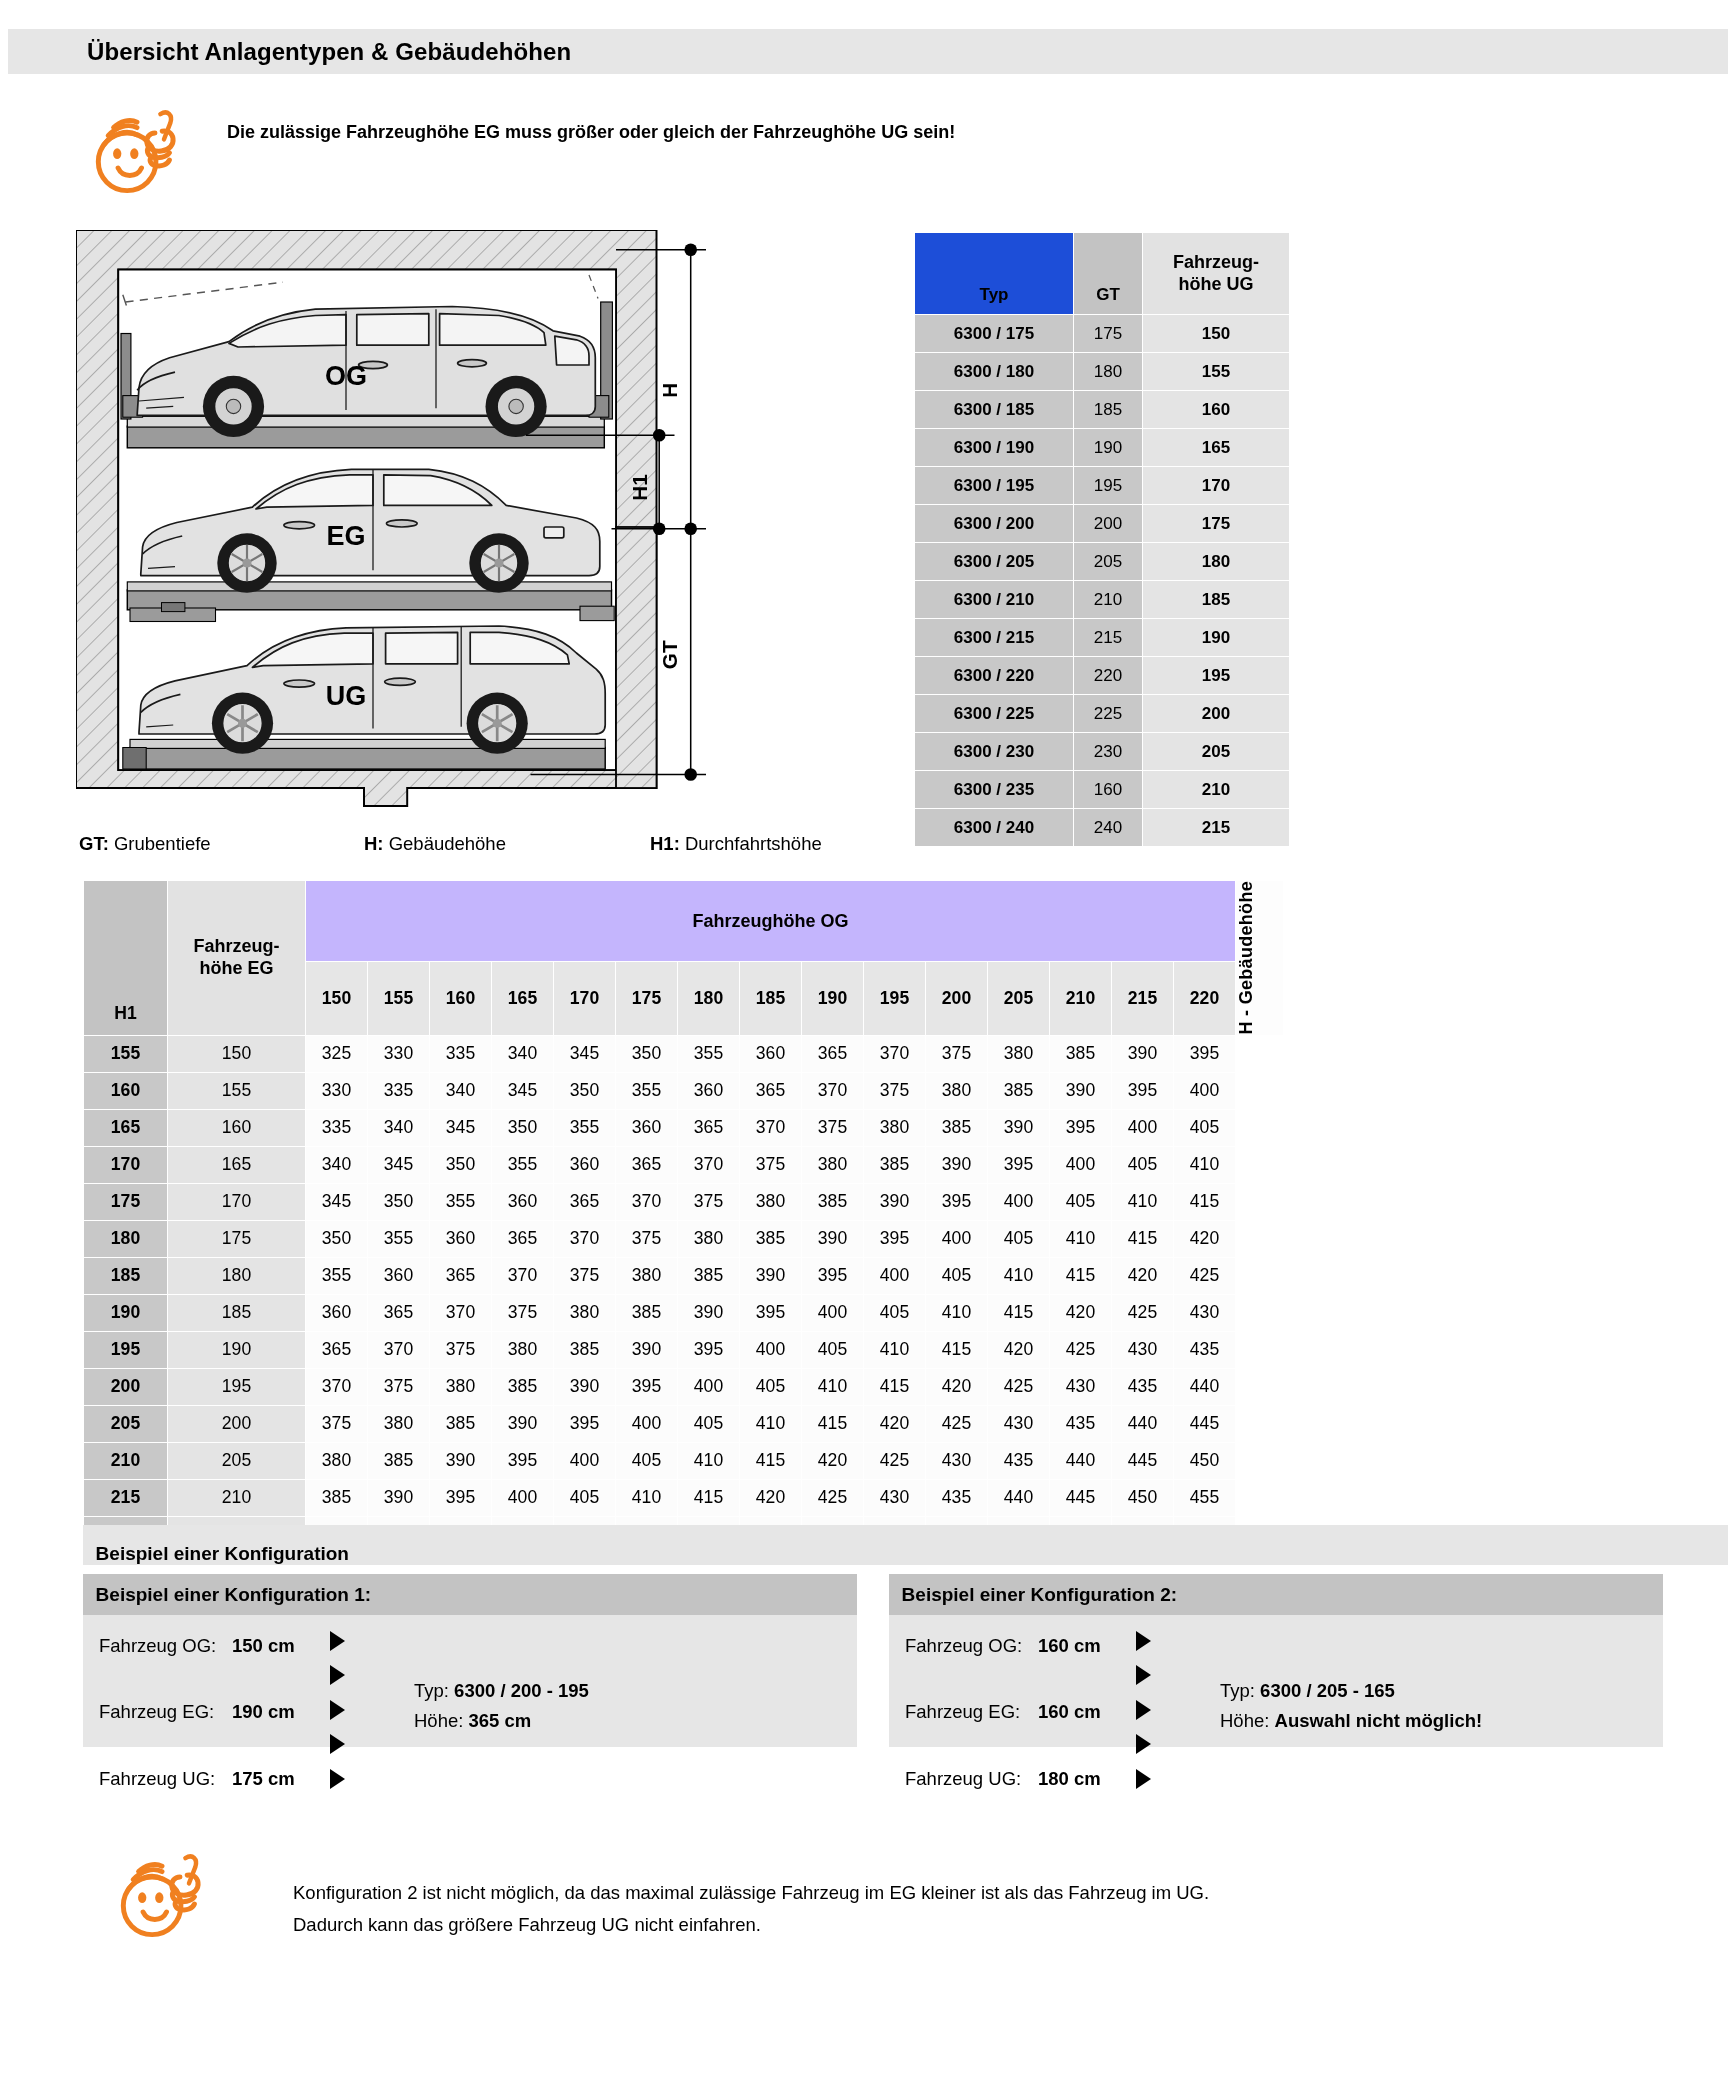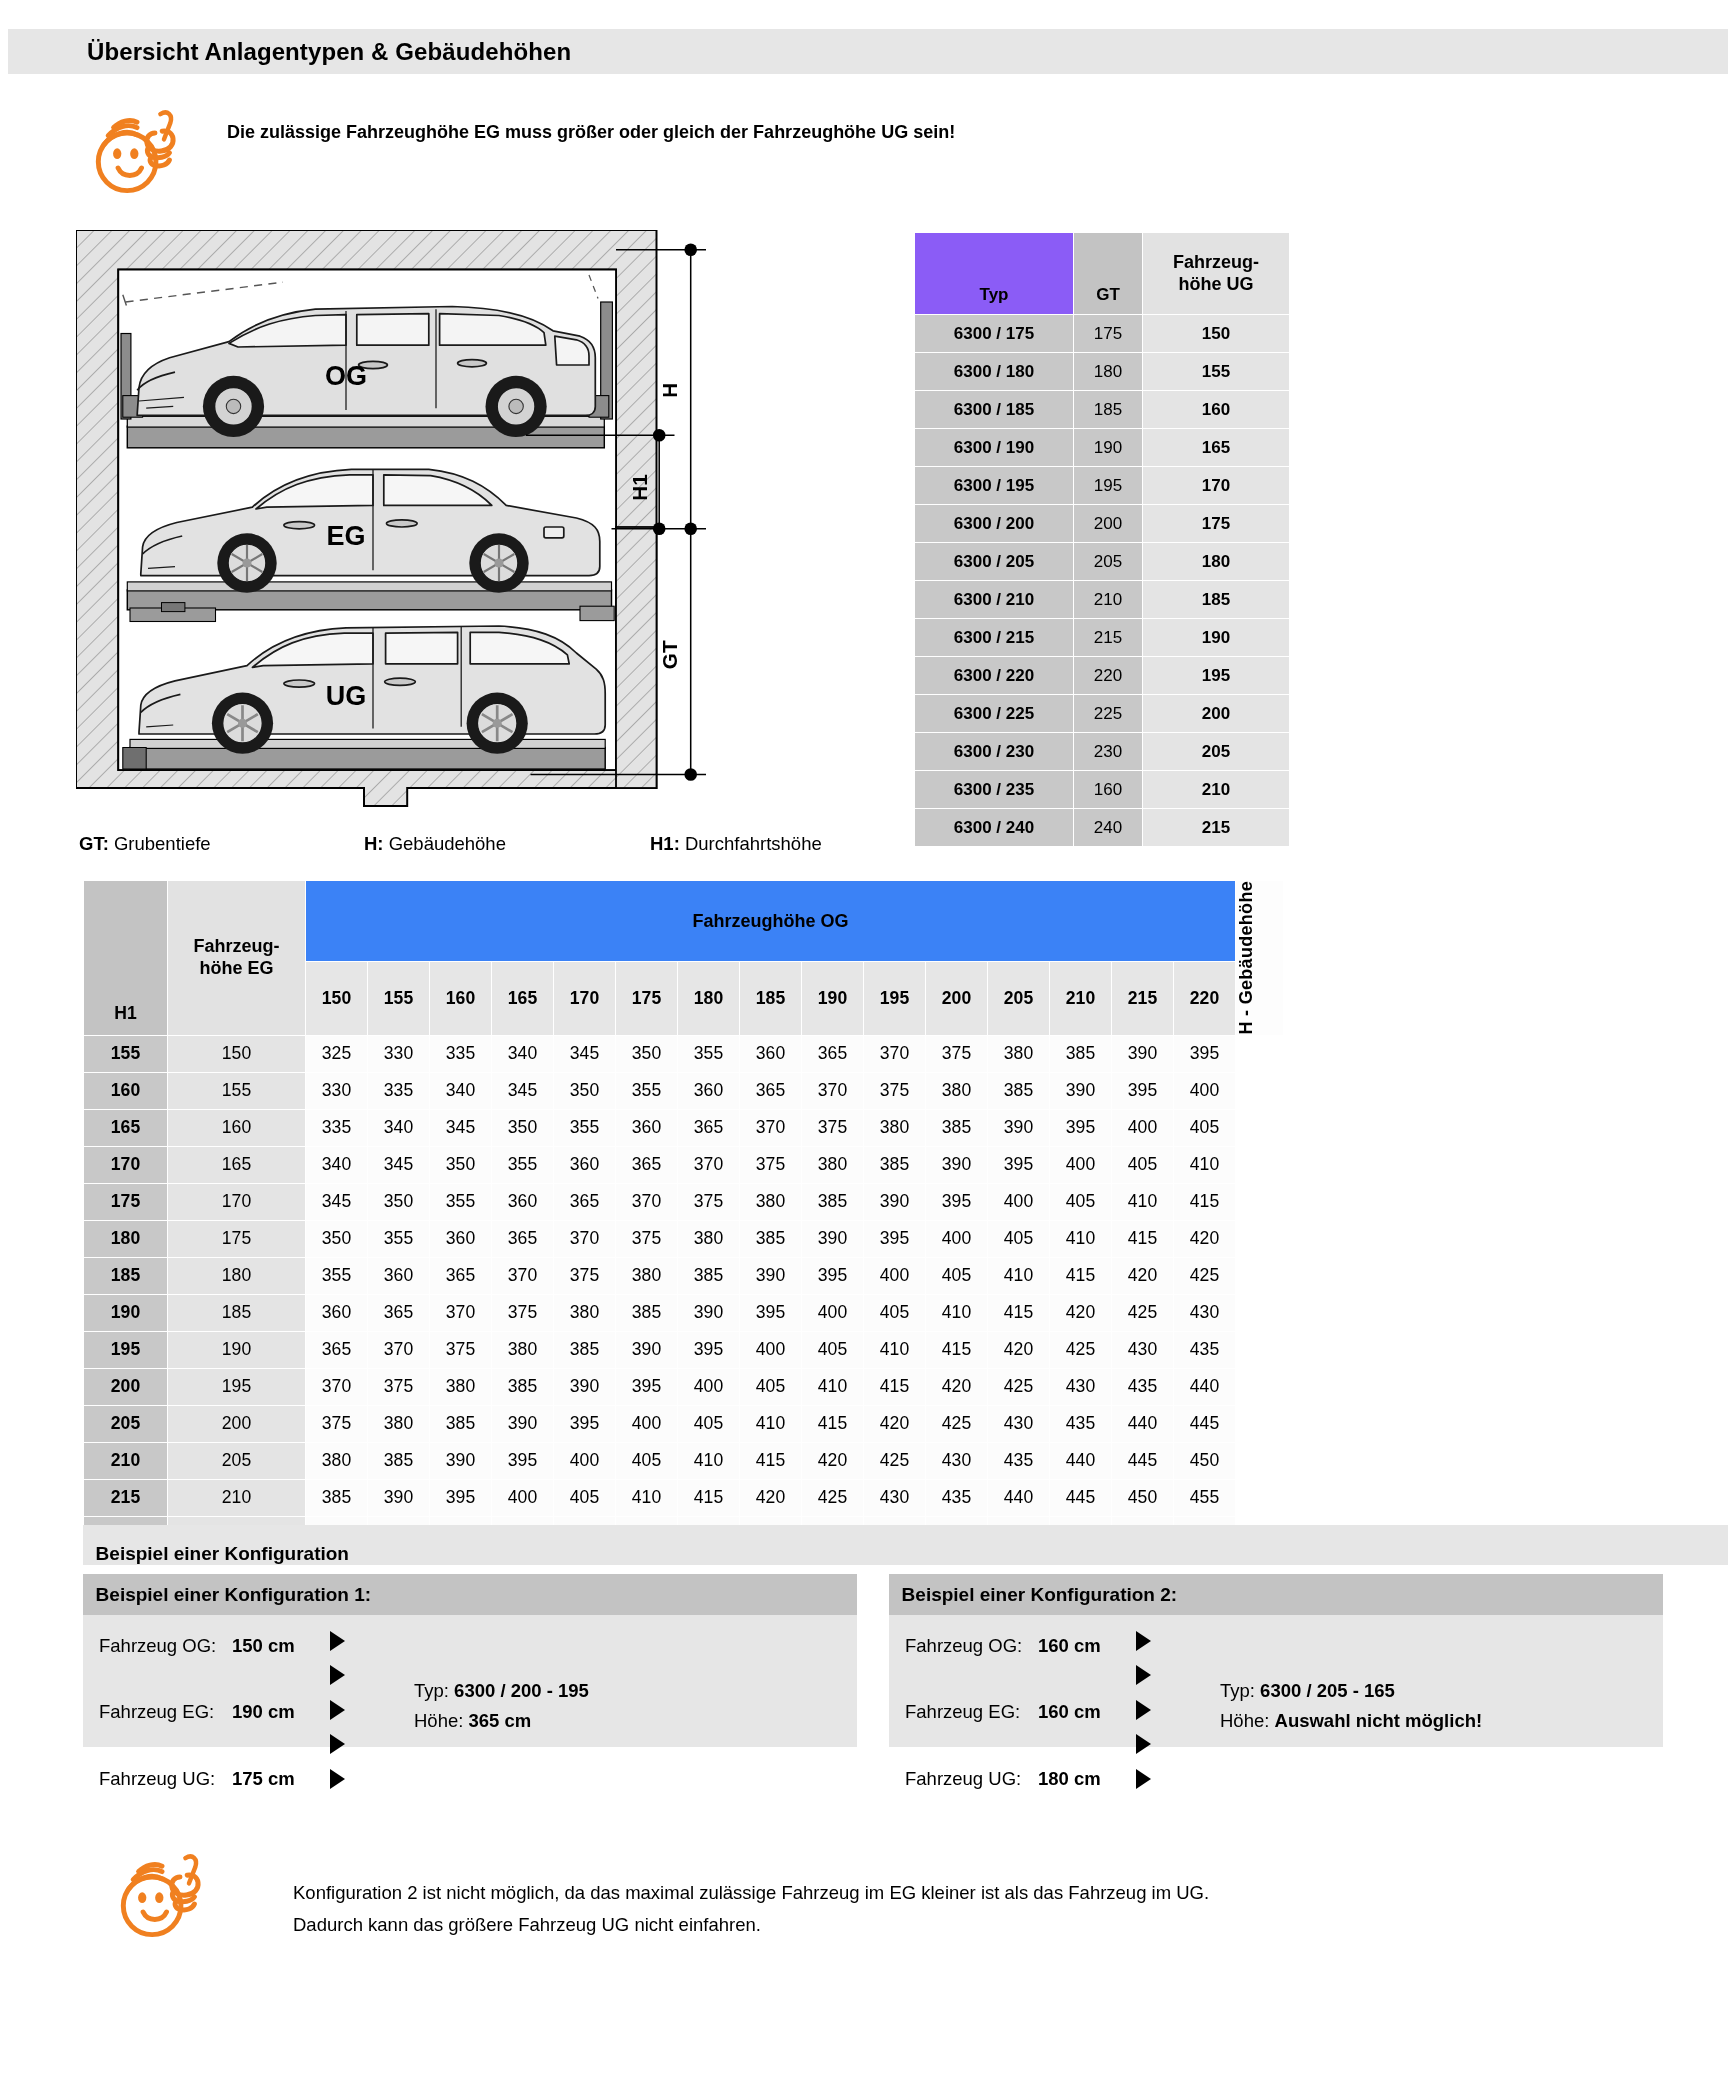--- a/index.html
+++ b/index.html
@@ -70,21 +70,21 @@
   table { border-collapse: separate; border-spacing: 1.8px; }
   td, th { padding: 0; text-align: center; vertical-align: middle; }
 
   
   .type-table {
     position: absolute;
     left: 914px; top: 232px;
   }
   .type-table th, .type-table td { font-size: 17px; height: 37px; }
   .type-table th { font-weight: bold; }
-  .type-table .hd-typ  { width: 158px; background: #8b5cf6; height: 81px; vertical-align:bottom; padding-bottom:9px;}
+  .type-table .hd-typ  { width: 158px; background: #1d4ed8; height: 81px; vertical-align:bottom; padding-bottom:9px;}
   .type-table .hd-gt   { width: 68px;  background: #c3c3c3; height: 81px; vertical-align:bottom; padding-bottom:9px;}
   .type-table .hd-ug   { width: 146px; background: #e2e2e2; height: 81px; line-height:1.22; font-size:18px;}
   .type-table .c-typ { background:#c8c8c8; font-weight:bold; }
   .type-table .c-gt  { background:#c8c8c8; font-weight:normal; }
   .type-table .c-ug  { background:#e4e4e4; font-weight:bold; }
 
   
   .main-table {
     position: absolute;
     left: 83px; top: 880px;
@@ -92,21 +92,21 @@
   .main-table td, .main-table th { font-size: 17.6px; }
   .main-table .hd-h1 {
     width: 83px; background: #c3c3c3; font-weight: bold;
     height: 77px; vertical-align: bottom; padding-bottom: 10.8px;
   }
   .main-table .hd-eg {
     width: 137px; background: #e2e2e2; font-weight: bold;
     height: 77px; line-height: 1.22; font-size: 18px;
   }
   .main-table .hd-og-group {
-    background: #3b82f6; font-weight: bold; font-size: 18px;
+    background: #c4b5fd; font-weight: bold; font-size: 18px;
     height: 40px;
   }
   .main-table .hd-og-col {
     background: #e6e6e6; font-weight: bold; width: 61px; height: 36px;
   }
   .main-table .c-h1 { background:#c8c8c8; font-weight:bold; height:36px; }
   .main-table .c-eg { background:#e4e4e4; font-weight:normal; height:36px; }
   .main-table .c-v  { background:#fcfcfc; font-weight:normal; height:36px; }
   .main-table .side-label {
     background:#fdfdfd; width: 47px;

